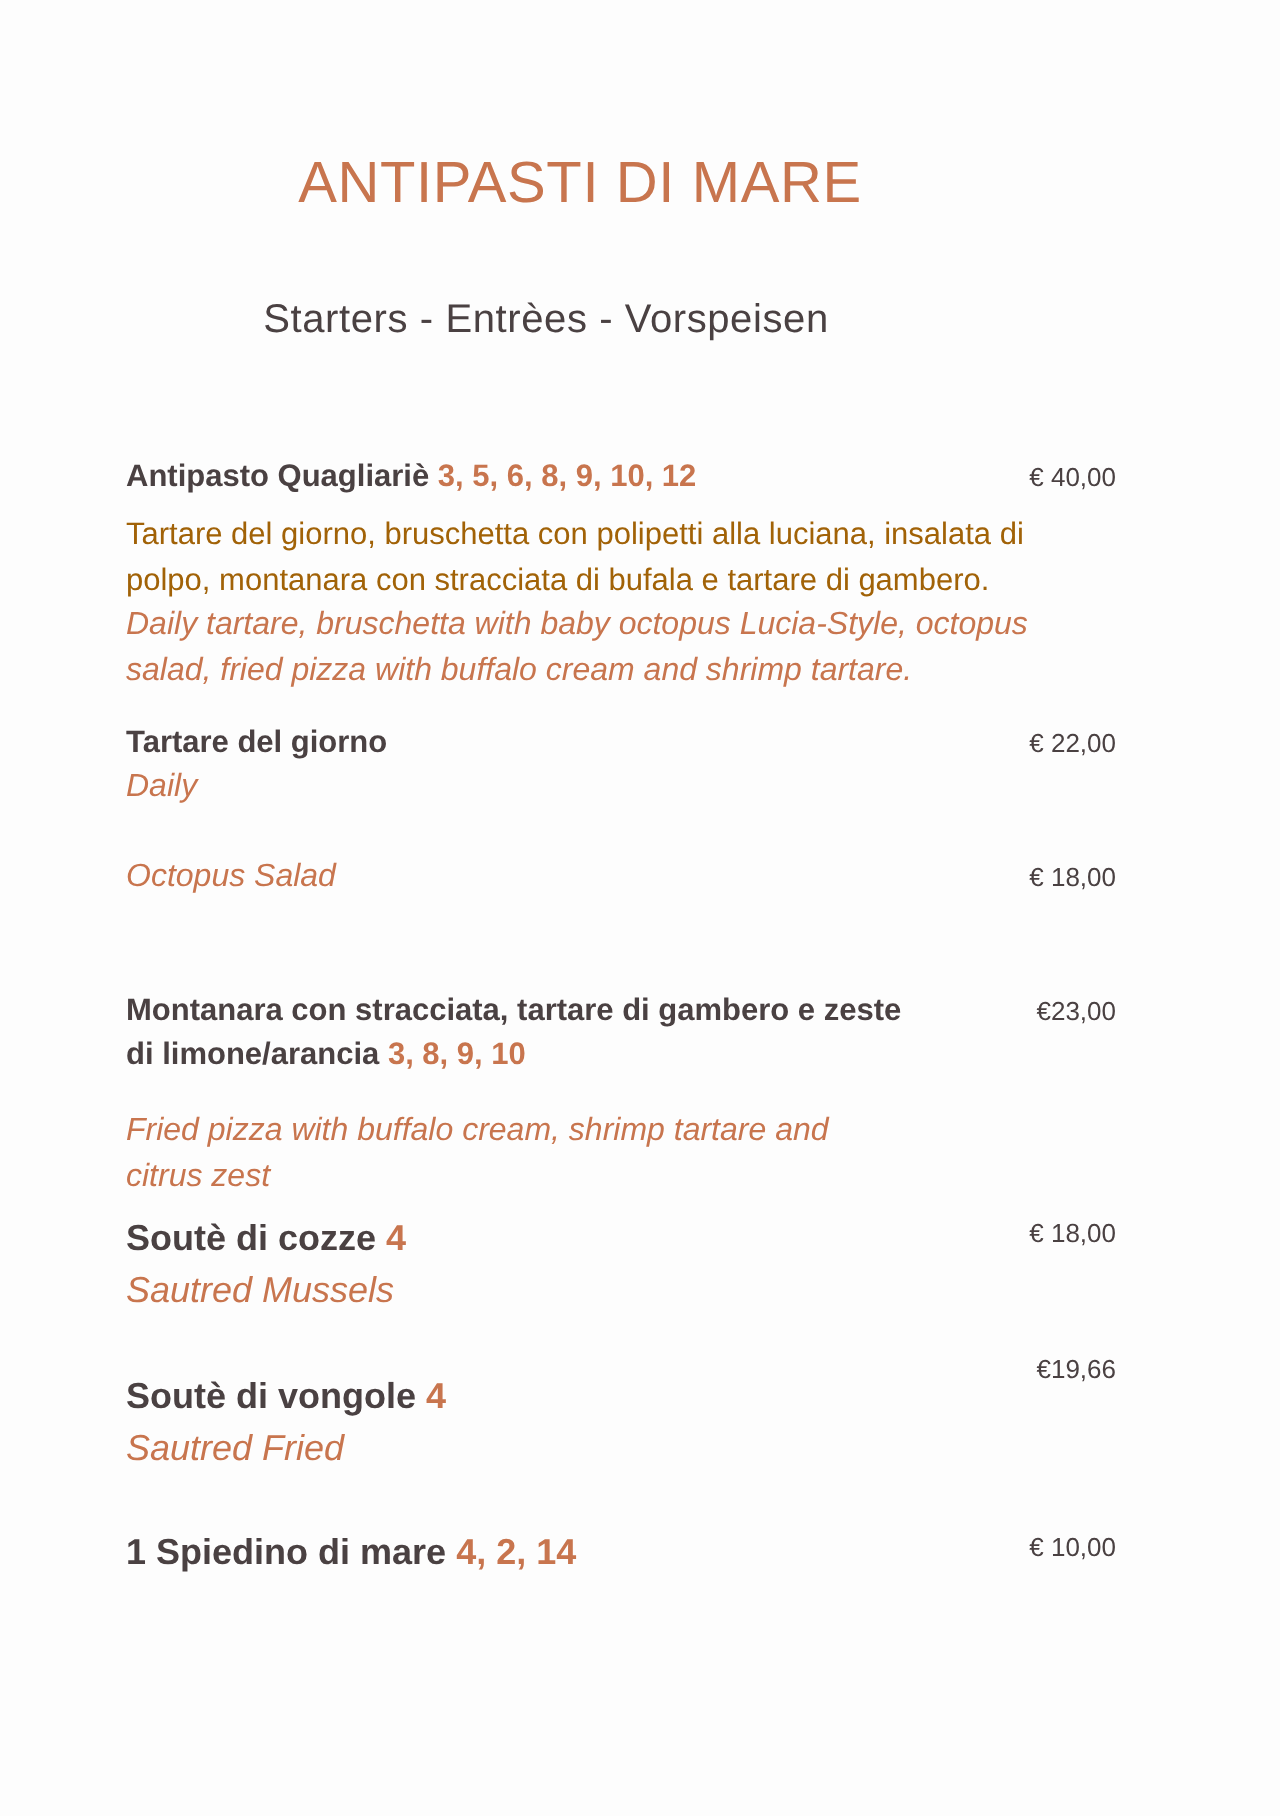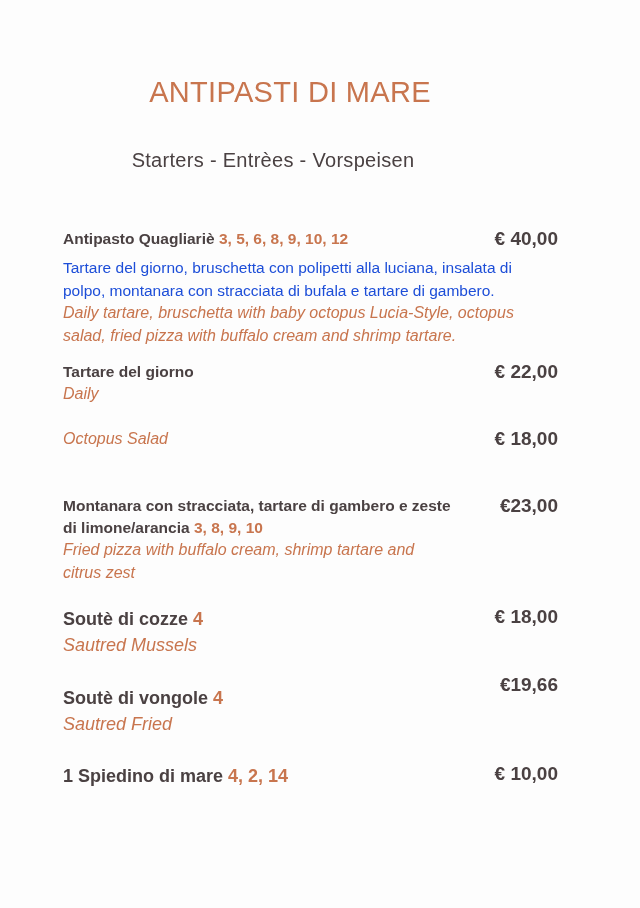--- a/index.html
+++ b/index.html
@@ -20,23 +20,23 @@
     position: absolute; top: 149px; left: 0; width: 546px;
     text-align: center; font-size: 20px; color: #4a4142;
     letter-spacing: 0.3px;
   }
   .item { position: absolute; left: 63px; width: 495px; }
   .name { font-weight: bold; font-size: 15.5px; line-height: 22px; color: #4a4142; }
   .name.big { font-size: 18px; line-height: 26px; }
   .allergens { color: #c8754e; font-weight: bold; }
   .price {
     position: absolute; right: 0; top: 0;
-    font-weight: bold; font-size: 19px; line-height: 22px; color: #4a4142;
+    font-weight: normal; font-size: 13px; line-height: 22px; color: #4a4142;
   }
-  .desc { font-size: 15.5px; line-height: 22.5px; color: #1d4ed8; }
+  .desc { font-size: 15.5px; line-height: 22.5px; color: #a16207; }
   .trans { font-style: italic; font-size: 16px; line-height: 22.5px; color: #c8754e; }
   .trans.big { font-size: 18px; line-height: 26px; }
   .w400 { width: 400px; display: block; }
 </style>
 </head>
 <body>
 
 <div class="title">ANTIPASTI DI MARE</div>
 <div class="subtitle">Starters - Entrèes - Vorspeisen</div>
 
@@ -62,21 +62,21 @@
   <div class="price">€ 18,00</div>
   <div class="trans">Octopus Salad</div>
 </div>
 
 <div class="item" style="top:495px;">
   <div class="name w400">
     <span>Montanara con stracciata, tartare di gambero e zeste di limone/arancia</span>
     <span class="allergens">3, 8, 9, 10</span>
   </div>
   <div class="price">€23,00</div>
-  <div class="trans" style="width:380px;">Fried pizza with buffalo cream, shrimp tartare and citrus zest</div>
+  <div class="trans" style="width:380px;margin-top:16px;">Fried pizza with buffalo cream, shrimp tartare and citrus zest</div>
 </div>
 
 <div class="item" style="top:606px;">
   <div class="name big">
     <span>Soutè di cozze</span>
     <span class="allergens">4</span>
   </div>
   <div class="price" style="top:0;">€ 18,00</div>
   <div class="trans big">Sautred Mussels</div>
 </div>

